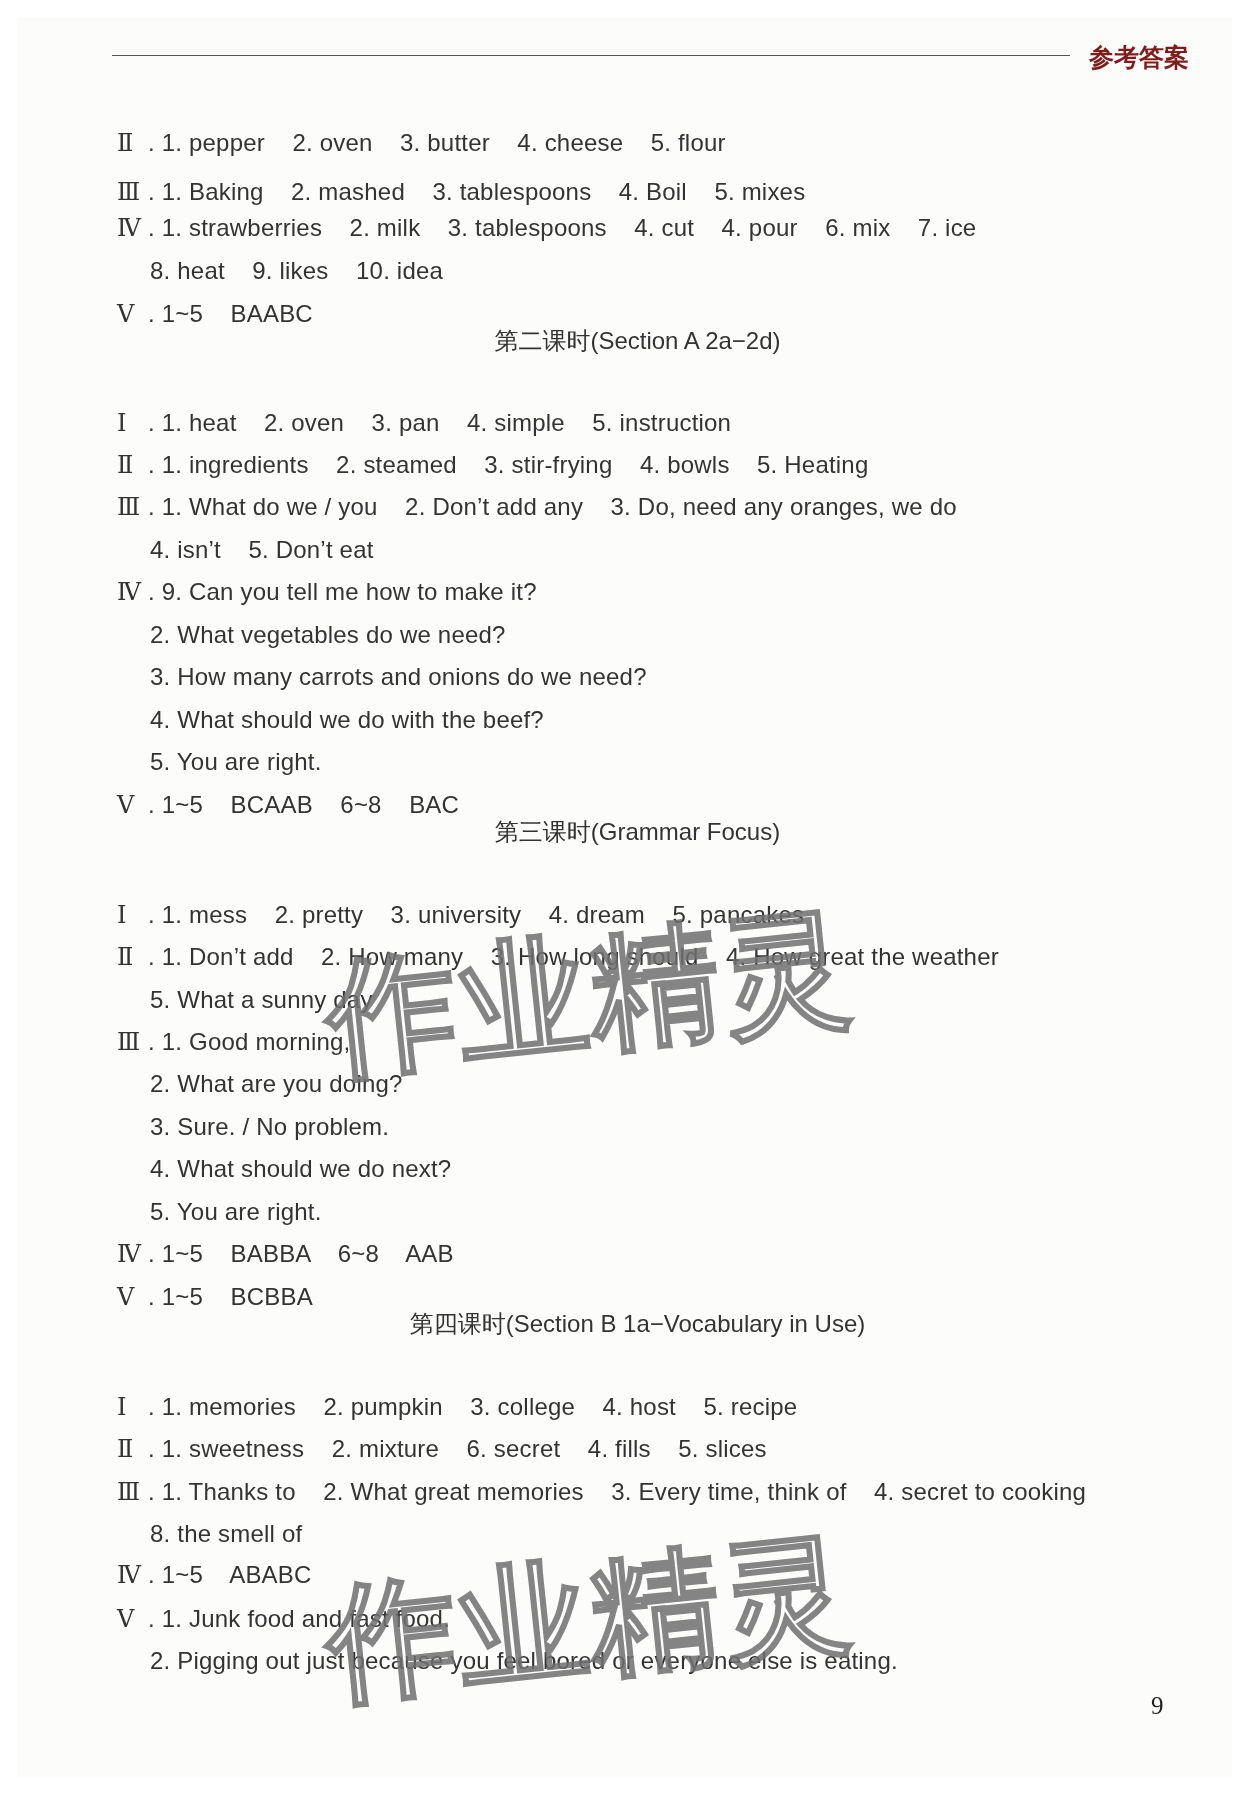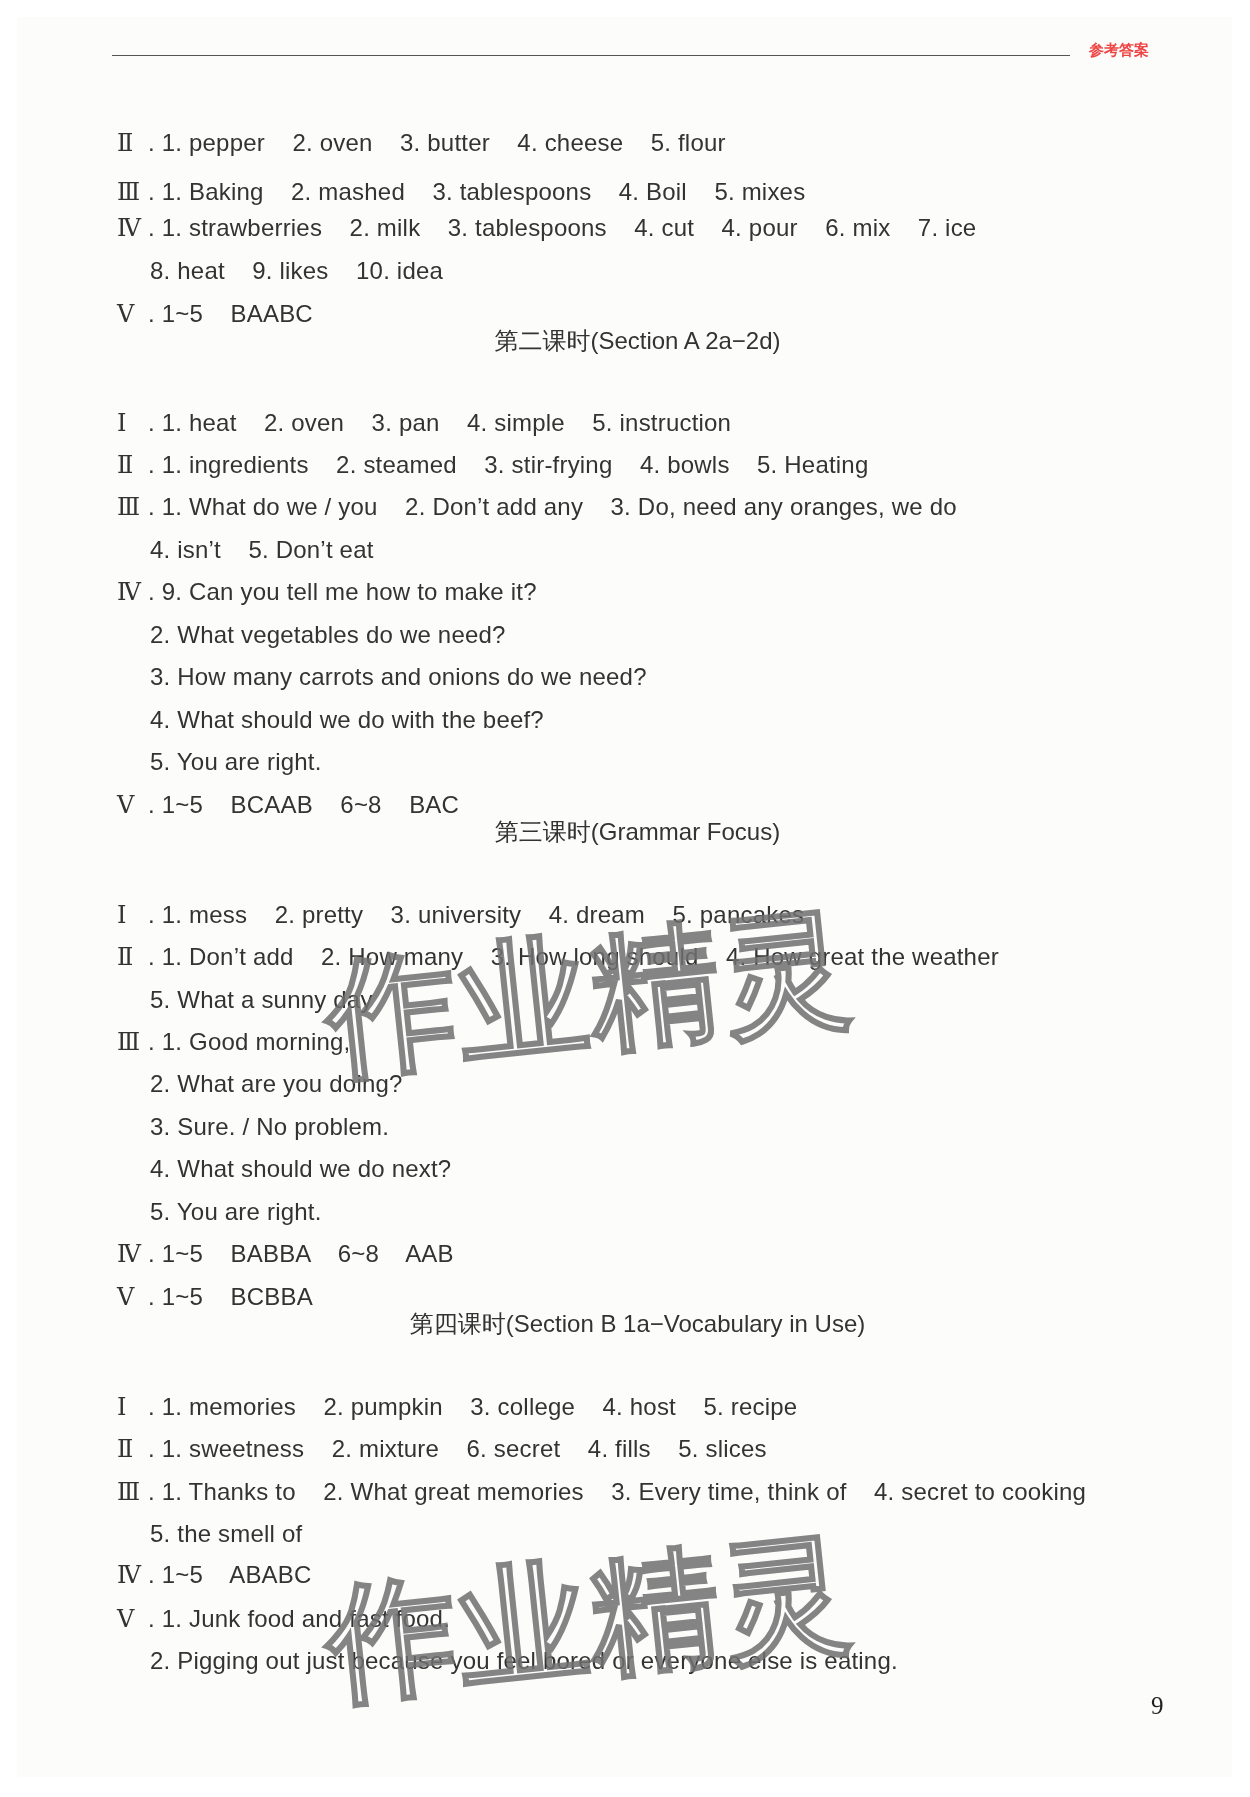--- a/index.html
+++ b/index.html
@@ -11,22 +11,22 @@
   }
   .page {
     position: absolute; left: 17px; top: 17px; width: 1215px; height: 1760px;
     background: #fcfcfb;
   }
   .rule {
     position: absolute; left: 112px; top: 55px; width: 958px; height: 0;
     border-top: 1.5px solid #555;
   }
   .header-label {
-    position: absolute; left: 1089px; top: 41px; font-size: 15px; font-weight: bold;
-    font-family: "DejaVu Sans", sans-serif; color: #ef4444; letter-spacing: 0px; text-align: center;
+    position: absolute; left: 1089px; top: 41px; font-size: 25px; font-weight: bold;
+    font-family: "DejaVu Sans", sans-serif; color: #7f1d1d; letter-spacing: 0px; text-align: center;
   }
   .line {
     position: absolute; white-space: pre; font-size: 24px; line-height: 28px;
     height: 28px; color: #333; margin-top: 28px;
   }
   .line .num {
     font-family: "Liberation Serif", "DejaVu Serif", serif;
     display: inline-block; min-width: 31px;
   }
   .line .txt { letter-spacing: 0.2px; }
@@ -78,21 +78,21 @@
     <div class="line" style="top: 1000px; left: 117px;"><span class="num">Ⅲ</span><span class="txt">. 1. Good morning,</span></div>
     <div class="line" style="top: 1042px; left: 150px;"><span class="txt">2. What are you doing?</span></div>
     <div class="line" style="top: 1085px; left: 150px;"><span class="txt">3. Sure. / No problem.</span></div>
     <div class="line" style="top: 1127px; left: 150px;"><span class="txt">4. What should we do next?</span></div>
     <div class="line" style="top: 1170px; left: 150px;"><span class="txt">5. You are right.</span></div>
     <div class="line" style="top: 1212px; left: 117px;"><span class="num">Ⅳ</span><span class="txt">. 1~5    BABBA    6~8    AAB</span></div>
     <div class="line" style="top: 1255px; left: 117px;"><span class="num">Ⅴ</span><span class="txt">. 1~5    BCBBA</span></div>
     <div class="line" style="top: 1365px; left: 117px;"><span class="num">Ⅰ</span><span class="txt">. 1. memories    2. pumpkin    3. college    4. host    5. recipe</span></div>
     <div class="line" style="top: 1407px; left: 117px;"><span class="num">Ⅱ</span><span class="txt">. 1. sweetness    2. mixture    6. secret    4. fills    5. slices</span></div>
     <div class="line" style="top: 1450px; left: 117px;"><span class="num">Ⅲ</span><span class="txt">. 1. Thanks to    2. What great memories    3. Every time, think of    4. secret to cooking</span></div>
-    <div class="line" style="top: 1492px; left: 150px;"><span class="txt">5. the smell of</span></div>
+    <div class="line" style="top: 1492px; left: 150px;"><span class="txt">8. the smell of</span></div>
     <div class="line" style="top: 1533px; left: 117px;"><span class="num">Ⅳ</span><span class="txt">. 1~5    ABABC</span></div>
     <div class="line" style="top: 1577px; left: 117px;"><span class="num">Ⅴ</span><span class="txt">. 1. Junk food and fast food.</span></div>
     <div class="line" style="top: 1619px; left: 150px;"><span class="txt">2. Pigging out just because you feel bored or everyone else is eating.</span></div>
   </div>
 
 <div id="sections">
     <div class="section-title" style="top: 327px;">第二课时(Section A 2a−2d)</div>
     <div class="section-title" style="top: 818px;">第三课时(Grammar Focus)</div>
     <div class="section-title" style="top: 1310px;">第四课时(Section B 1a−Vocabulary in Use)</div>
   </div>

